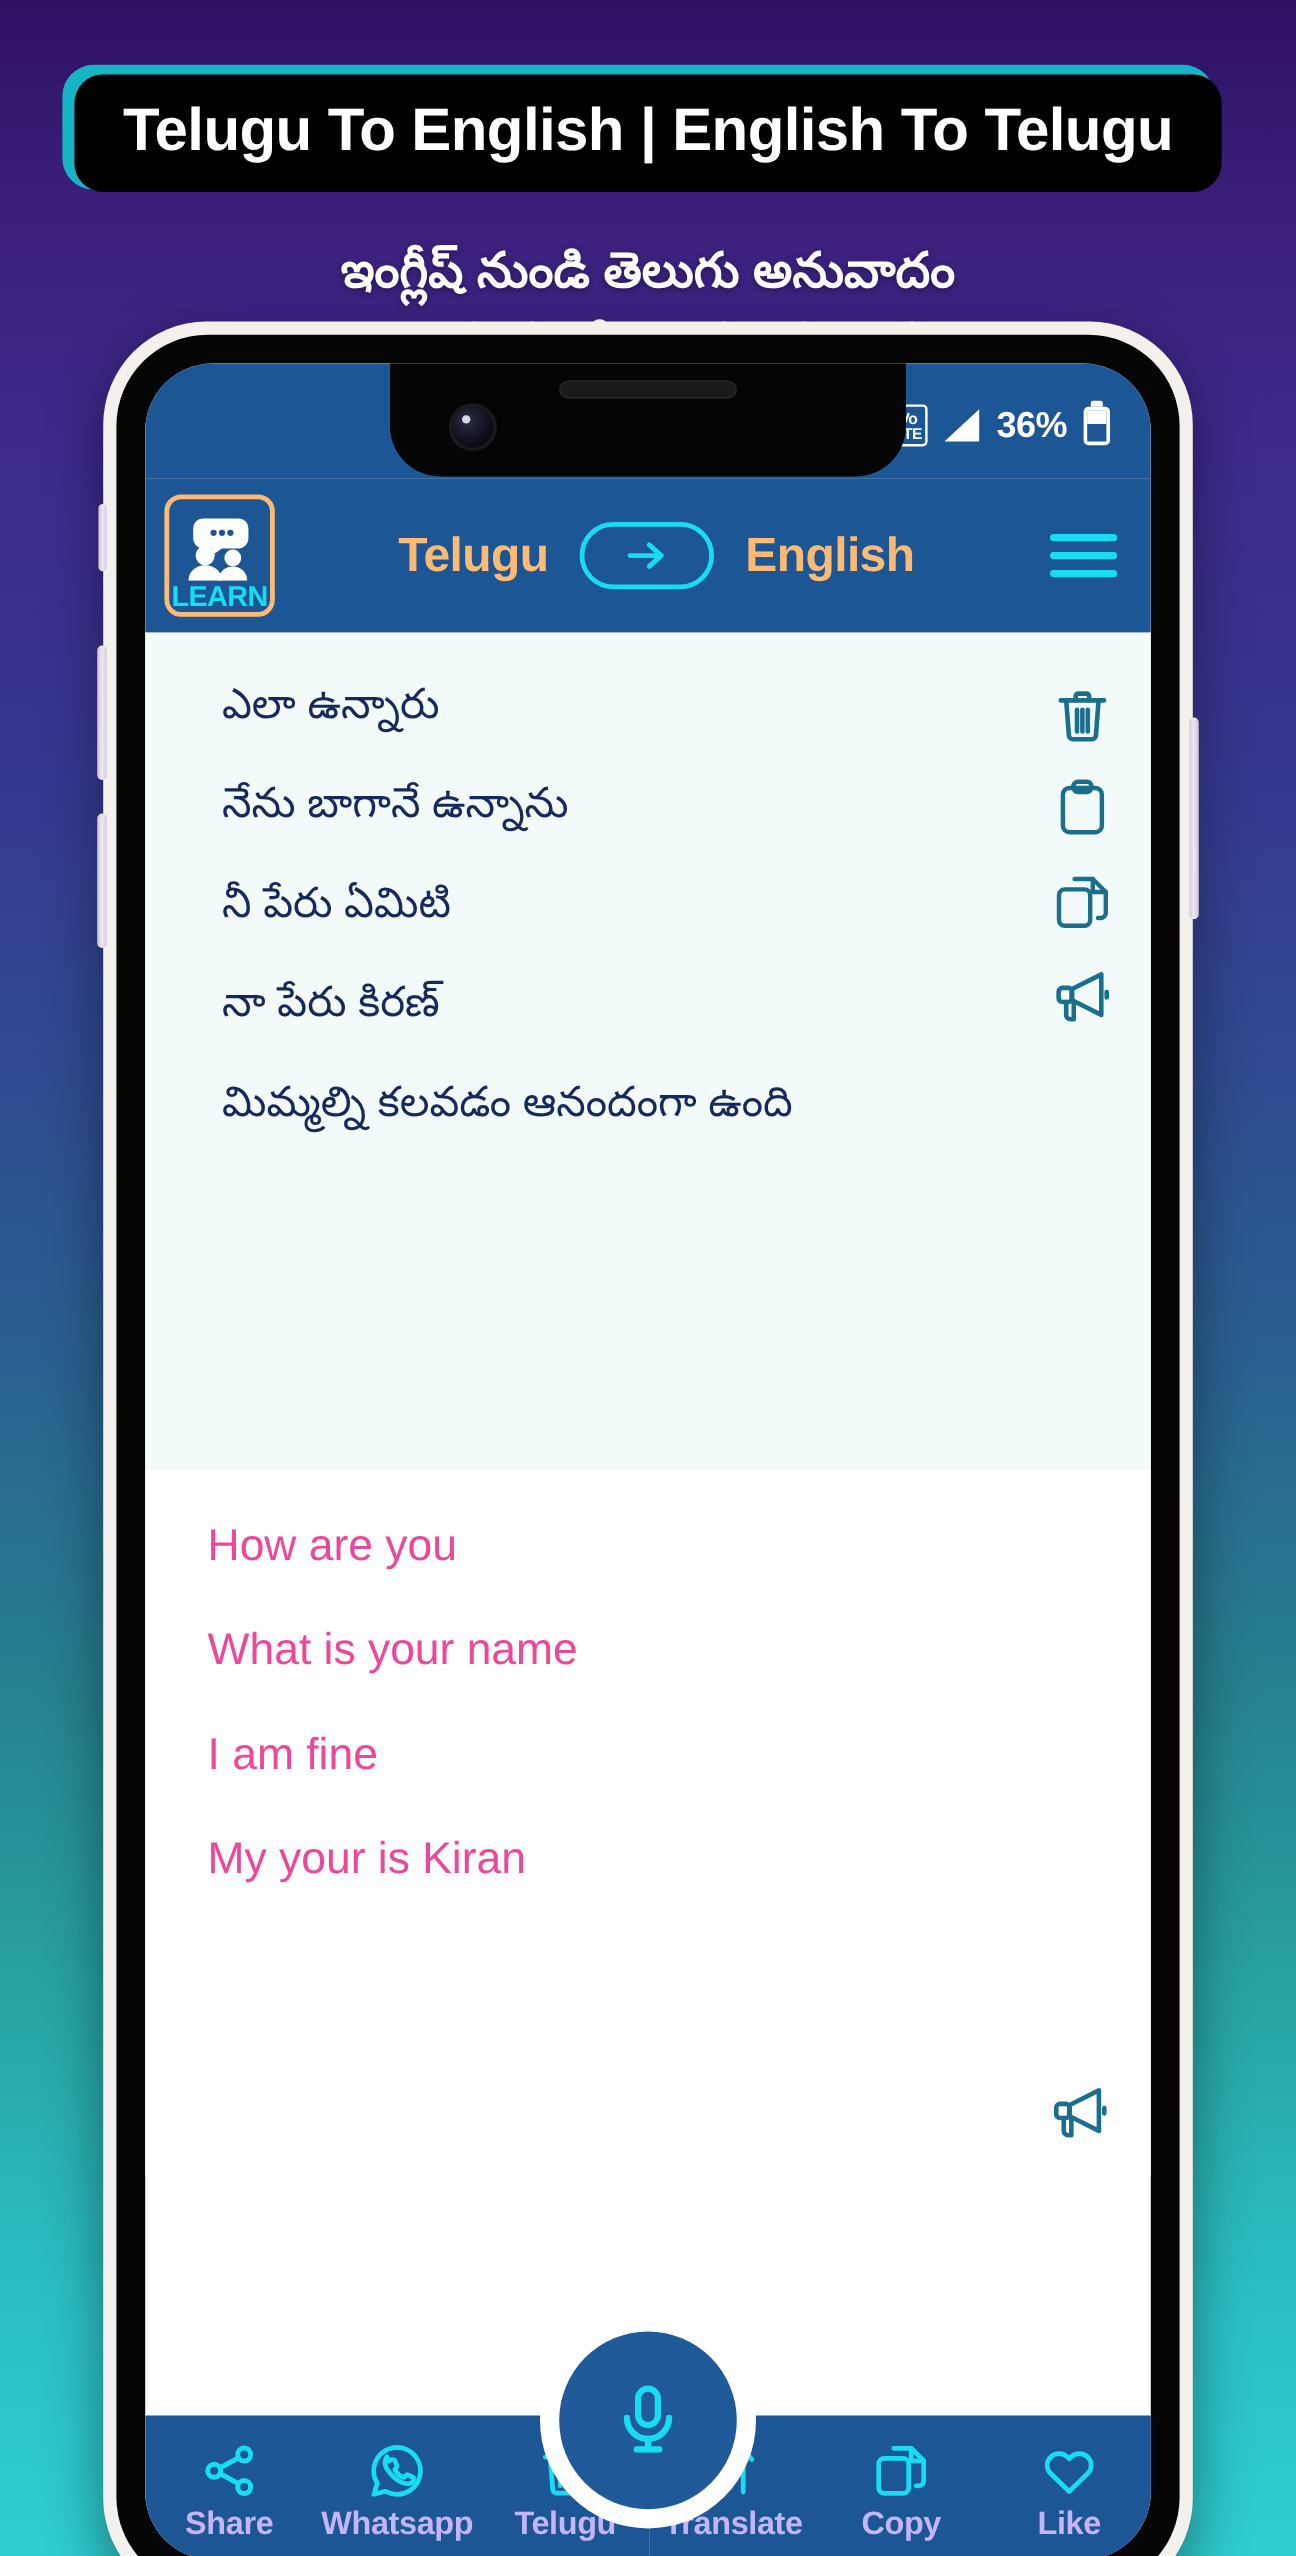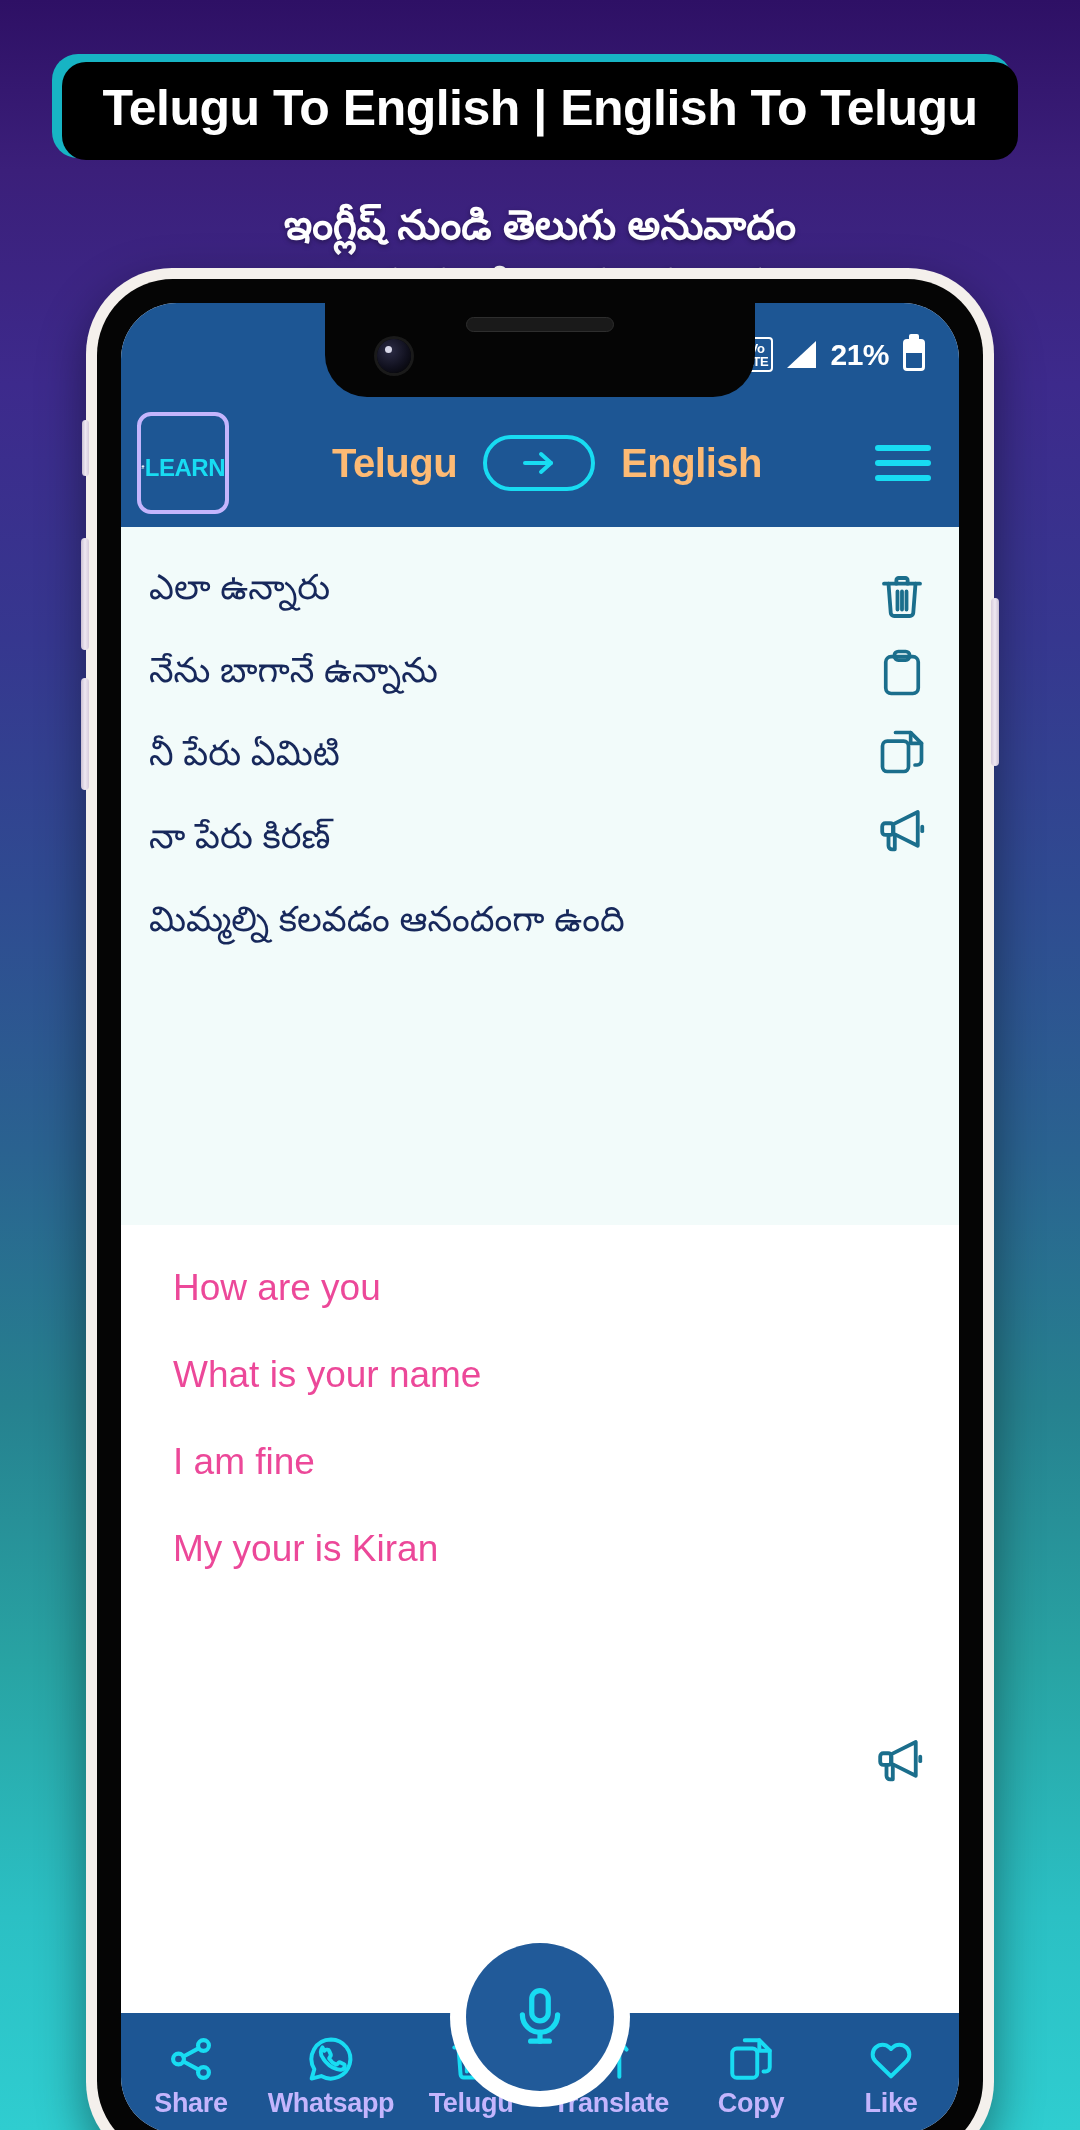--- a/index.html
+++ b/index.html
@@ -221,29 +221,29 @@
     background: #1d5694;
     display: flex;
     align-items: center;
     padding: 0 28px 0 16px;
     z-index: 5;
   }
 
   .app-icon {
     width: 92px;
     height: 102px;
-    border: 4px solid #c4b5fd;
+    border: 4px solid #fdba74;
     border-radius: 14px;
     background: #1d5694;
     position: relative;
     flex-shrink: 0;
     display: flex;
-    flex-direction: row;
-    align-items: center;
-    justify-content: flex-start;
+    flex-direction: column;
+    align-items: center;
+    justify-content: flex-end;
     padding-top: 7px;
     overflow: hidden;
   }
   .app-icon .glyph { width: 64px; height: 54px; }
   .app-icon .learn {
     color: #18dcf2;
     font-size: 24px;
     font-weight: bold;
     letter-spacing: -0.5px;
     line-height: 1;
@@ -286,21 +286,21 @@
     height: 6px;
     background: #18dcf2;
     border-radius: 3px;
   }
 
   
   .input-panel {
     position: relative;
     height: 698px;
     background: #f2fbfa;
-    padding: 42px 120px 0 28px;
+    padding: 42px 120px 0 64px;
   }
   .tl-line {
     color: #17285b;
     font-size: 35px;
     line-height: 1;
     margin-bottom: 48px;
     font-family: "Liberation Sans", "DejaVu Sans", sans-serif;
     white-space: nowrap;
   }
 
@@ -433,21 +433,21 @@
           <svg class="alarm-icon" width="30" height="30" viewBox="0 0 24 24" fill="none" stroke="#ffffff" stroke-width="2" stroke-linecap="round">
             <circle cx="12" cy="13" r="8"></circle>
             <path d="M12 9v4l3 2"></path>
             <path d="M5 3L2.5 5.5"></path>
           </svg>
           <div class="volte">
             <span>Vo</span>
             <span>LTE</span>
           </div>
           <div class="signal"></div>
-          <div class="battery-pct">21%</div>
+          <div class="battery-pct">36%</div>
           <div class="battery"></div>
         </div>
       </div>
 
       <div class="appbar">
 
         <div class="app-icon">
           <svg class="glyph" viewBox="0 0 64 54">
             <path d="M18 2h30a8 8 0 0 1 8 8v9a8 8 0 0 1-8 8H34l-10 7 2-7h-8a8 8 0 0 1-8-8v-9a8 8 0 0 1 8-8z" fill="#ffffff"></path>
             <circle cx="27" cy="14" r="2.6" fill="#1d5694"></circle>

